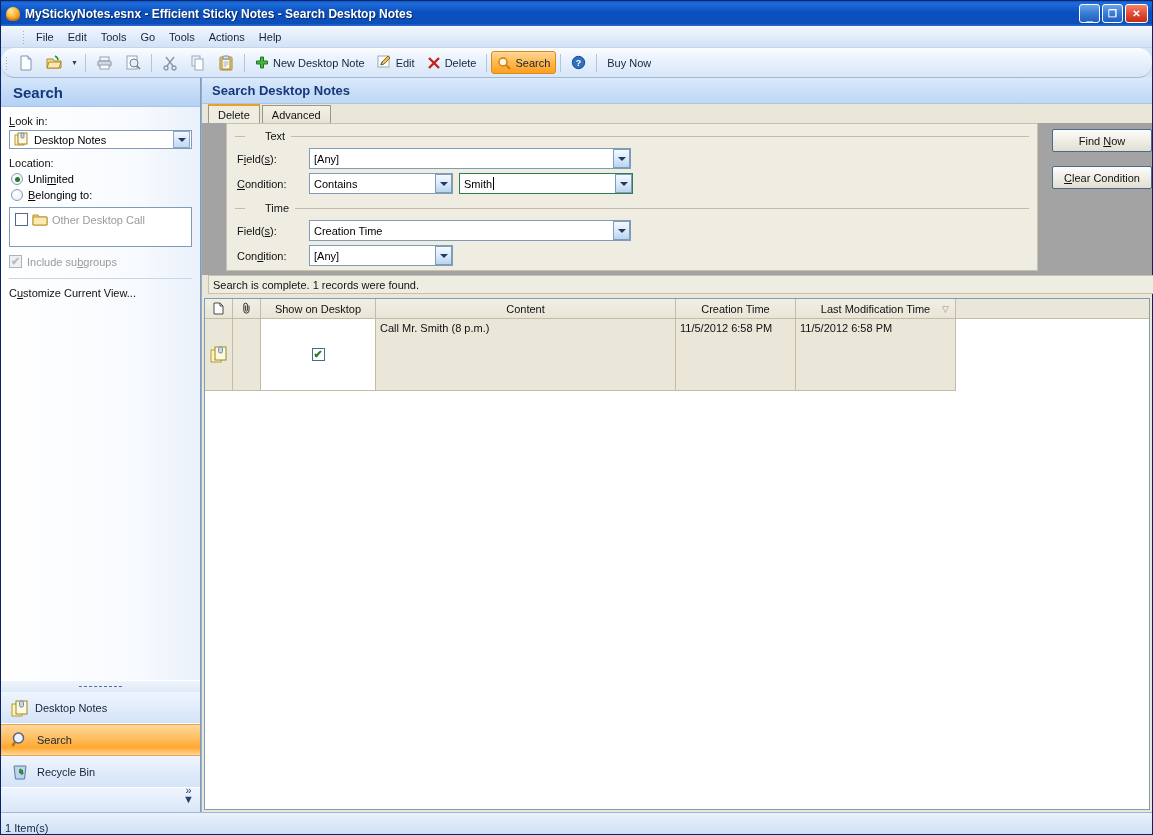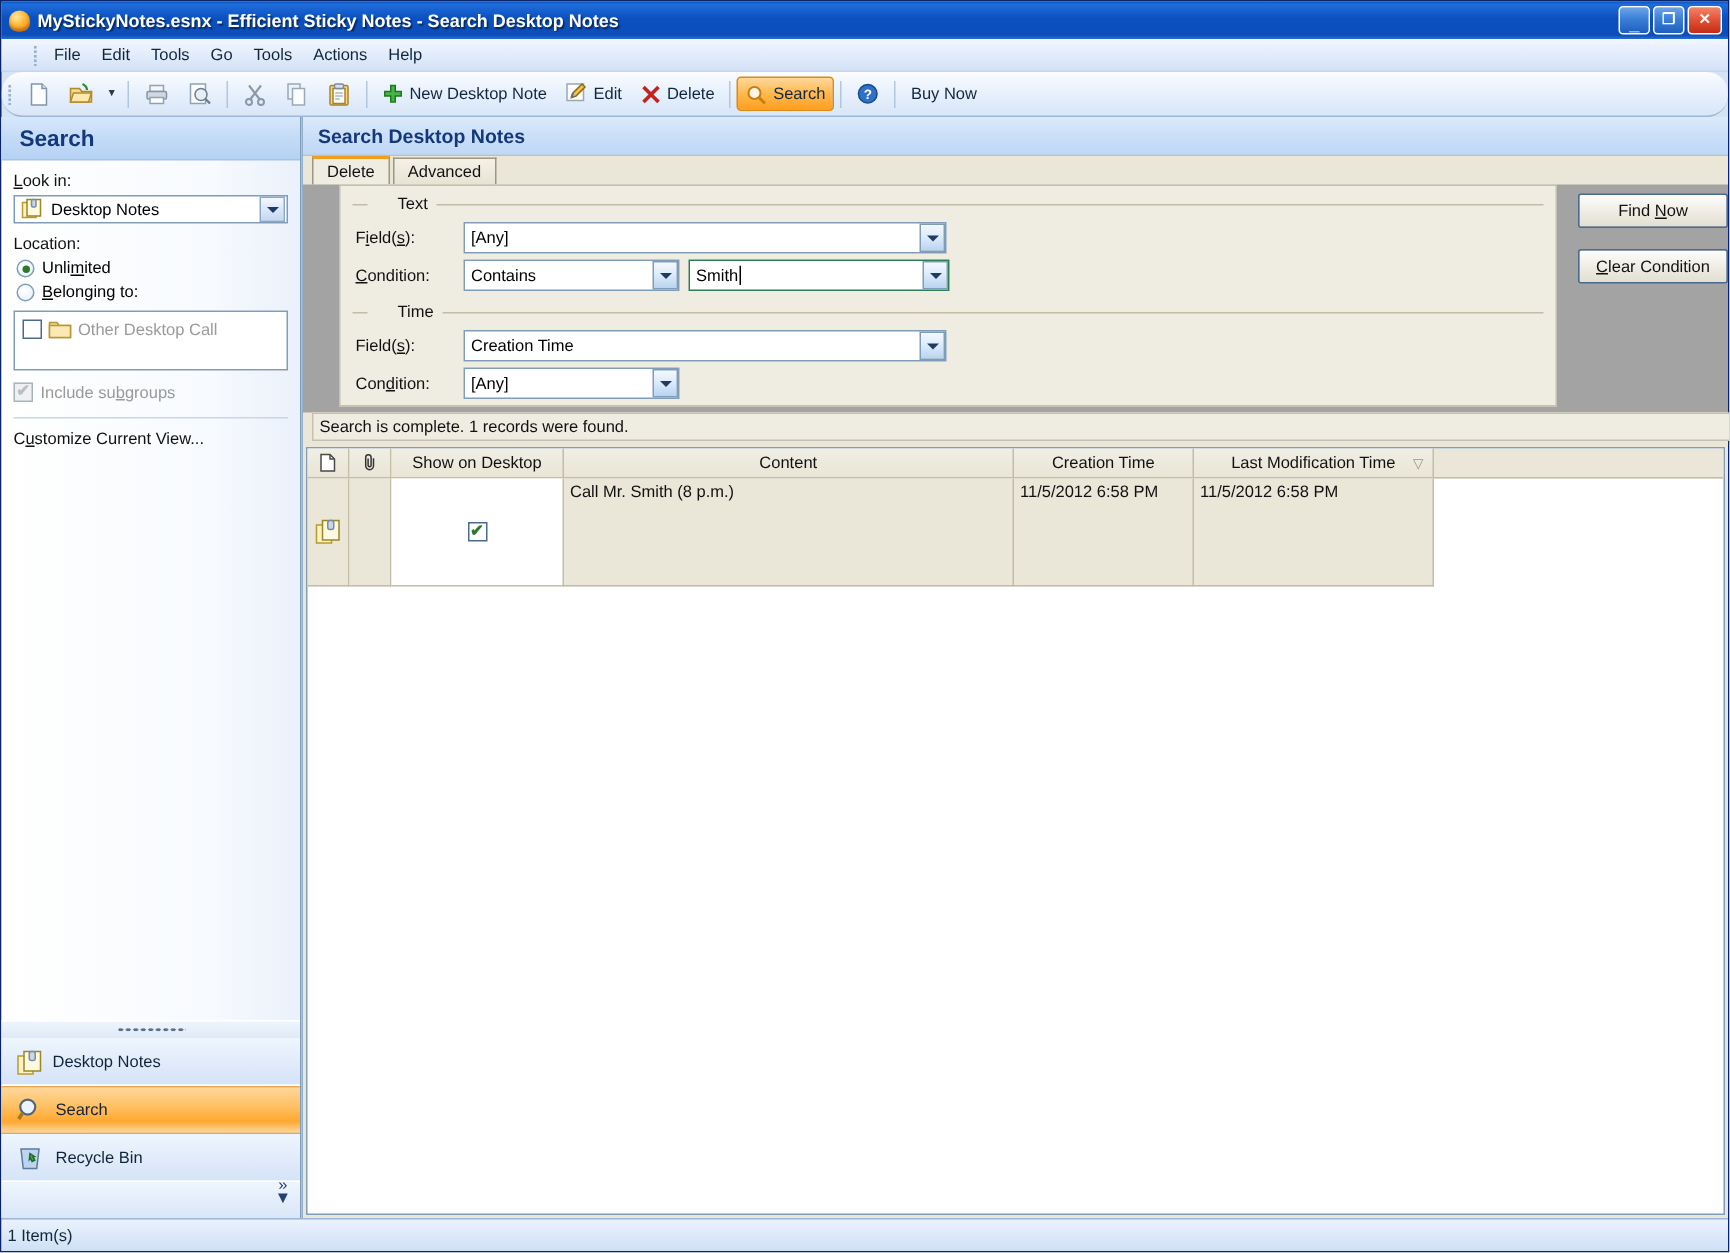--- a/index.html
+++ b/index.html
@@ -304,21 +304,21 @@
   .c-show { width: 115px; flex: 0 0 115px; }
   .c-content { width: 300px; flex: 0 0 300px; }
   .c-create { width: 120px; flex: 0 0 120px; }
   .c-mod { width: 160px; flex: 0 0 160px; }
 
   
   .statusbar {
     height: 21px; flex: 0 0 21px;
     background: linear-gradient(to bottom, #eaf2fd 0%, #dbe8f8 55%, #cfe0f6 100%);
     border-top: 1px solid #9db8d8;
-    display: flex; align-items: center; padding-left: 4px;
+    display: flex; align-items: flex-end; padding-left: 4px;
     font-size: 11px; color: #11263f;
   }
 
   .note-icon { position: relative; width: 16px; height: 16px; flex: 0 0 16px; }
 </style>
 </head>
 <body>
 
 <div class="app">
 

